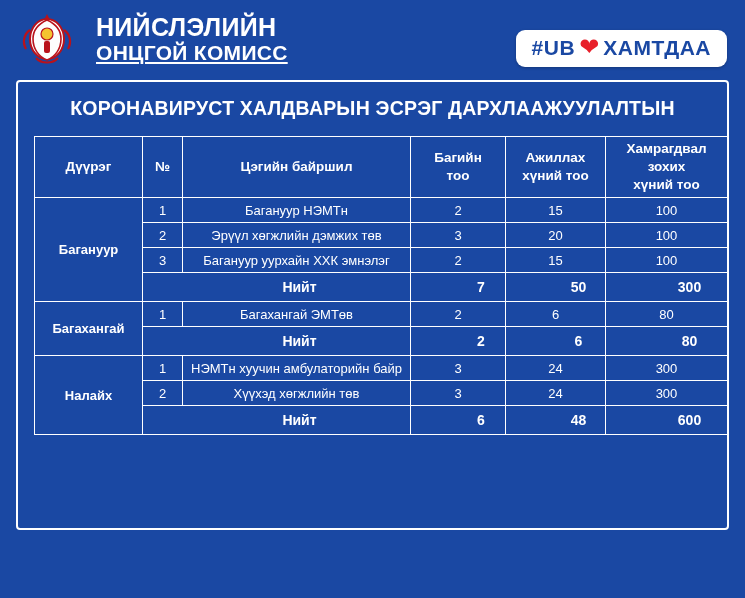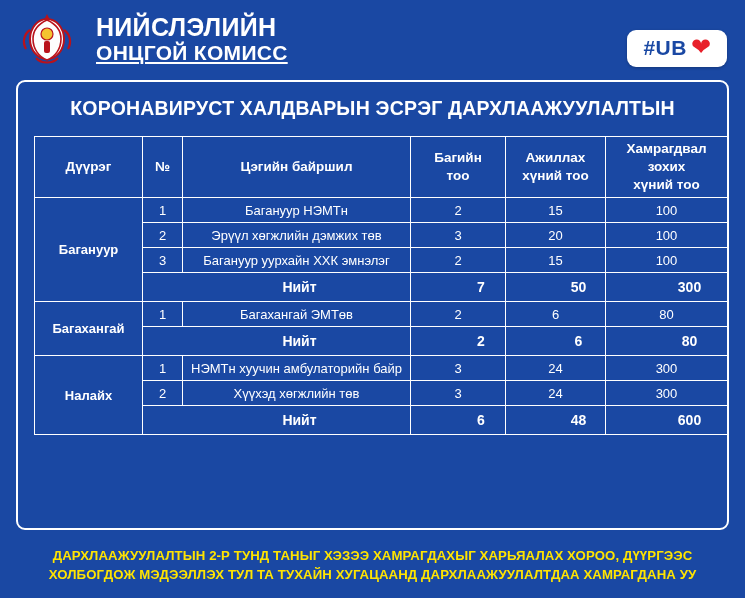--- a/index.html
+++ b/index.html
@@ -83,21 +83,21 @@
   }
 
   
   .card {
     position: absolute;
     left: 16px;
     top: 80px;
     width: 713px;
     height: 450px;
     border: 2px solid #ffffff;
-    border-radius: 9px;
+    border-radius: 4px;
     box-sizing: border-box;
     padding: 14px 16px 10px 16px;
   }
   .card-title {
     text-align: center;
     color: #ffffff;
     font-size: 19.5px;
     font-weight: bold;
     line-height: 1.32;
     letter-spacing: .2px;
@@ -188,20 +188,21 @@
       </div>
       <div class="org-title">
         <div class="line1">НИЙСЛЭЛИЙН</div>
         <div class="line2">ОНЦГОЙ КОМИСС</div>
       </div>
     </div>
 
     <div class="hashtag-badge">
       <span class="txt">#UB</span>
       <span class="heart">❤</span>
+      <span class="txt">ХАМТДАА</span>
     </div>
   </div>
 
   <div class="card">
     <div class="card-title">
       <div>КОРОНАВИРУСТ ХАЛДВАРЫН ЭСРЭГ ДАРХЛААЖУУЛАЛТЫН</div>
     </div>
 
     <table class="main">
       <colgroup>
@@ -292,18 +293,14 @@
           <tr class="total">
             <td colspan="2">Нийт</td>
             <td>6</td>
             <td>48</td>
             <td>600</td>
           </tr>
         </tbody>
     </table>
   </div>
 
-  <div class="footer">
-    <div>ДАРХЛААЖУУЛАЛТЫН 2-Р ТУНД ТАНЫГ ХЭЗЭЭ ХАМРАГДАХЫГ ХАРЬЯАЛАХ ХОРОО, ДҮҮРГЭЭС</div>
-    <div>ХОЛБОГДОЖ МЭДЭЭЛЛЭХ ТУЛ ТА ТУХАЙН ХУГАЦААНД ДАРХЛААЖУУЛАЛТДАА ХАМРАГДАНА УУ</div>
-  </div>
 
 </div>
 
 </body></html>

